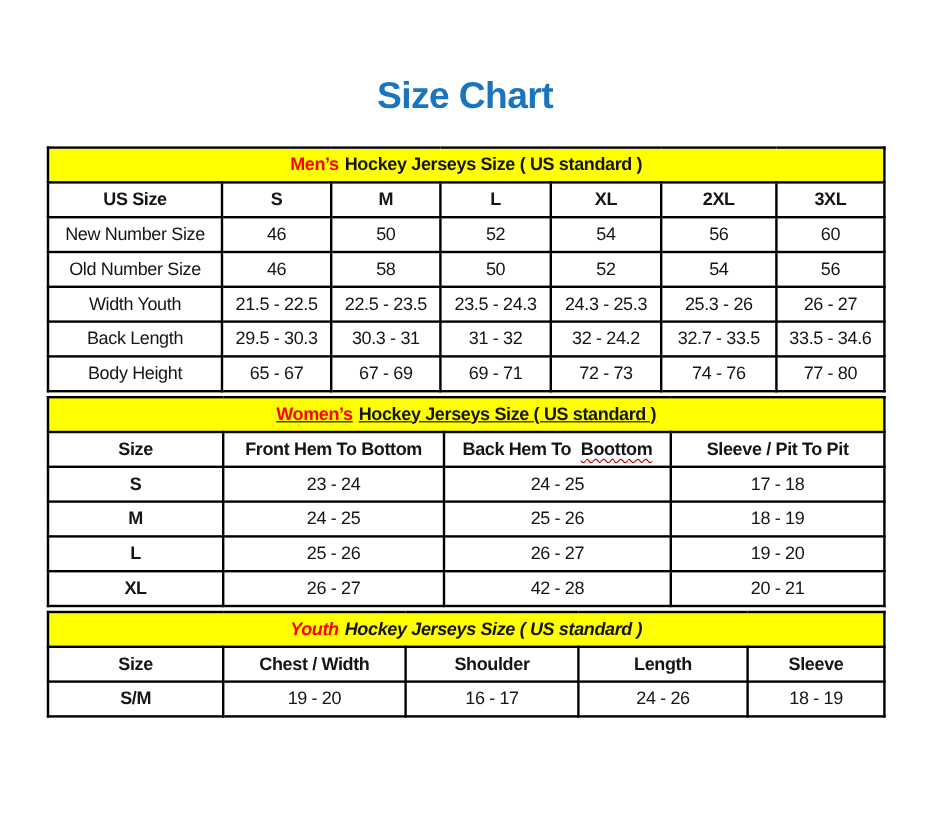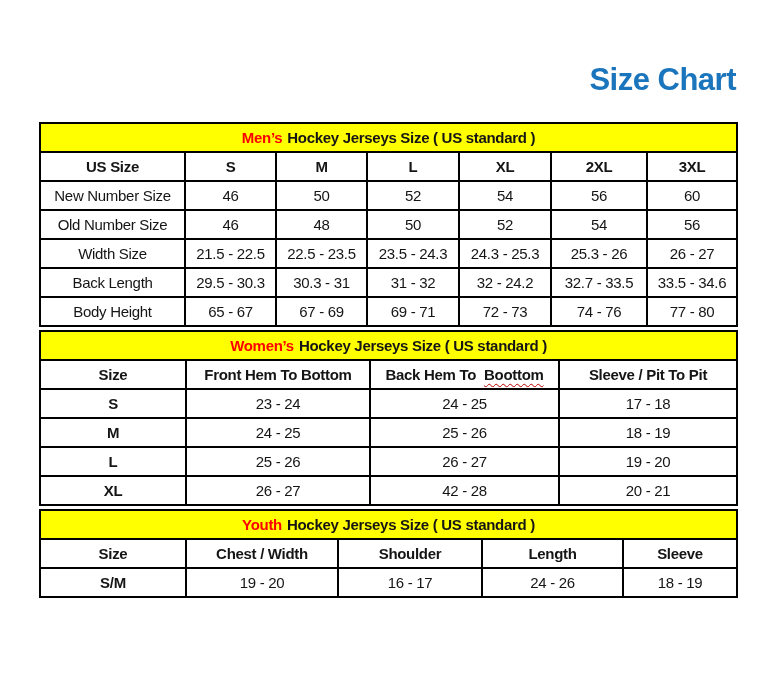--- a/index.html
+++ b/index.html
@@ -12,21 +12,21 @@
     height: 692px;
     font-family: "Liberation Sans", sans-serif;
     color: #151515;
     overflow: hidden;
   }
   .page { padding-top: 62px; }
 
   .title {
     width: 697px;
     margin: 0 0 24px 39px;
-    text-align: right;
+    text-align: center;
     color: #1B75BC;
     font-size: 31px;
     font-weight: bold;
     letter-spacing: -0.5px;
   }
 
   table.size-table {
     border-collapse: collapse;
     table-layout: fixed;
     width: 697px;
@@ -46,22 +46,22 @@
     white-space: nowrap;
   }
 
   td.banner {
     background: #FFFF00;
     font-weight: bold;
     font-size: 17px;
     letter-spacing: -0.2px;
   }
   td.banner-tall   { height: 33px; }
-  td.banner-mid    { height: 29px; }
-  td.banner-short  { height: 23px; }
+  td.banner-mid    { height: 29px; text-decoration: underline; }
+  td.banner-short  { height: 23px; font-style: italic; }
   .hl { color: #FF0000; margin-right: 5px; }
 
   td.hd  { font-weight: bold; }
   td.lblb{ font-weight: bold; }
 
   .typo {
     margin-left: 8px;
     text-decoration-line: underline;
     text-decoration-style: wavy;
     text-decoration-color: #C00000;
@@ -117,28 +117,28 @@
         <td>46</td>
         <td>50</td>
         <td>52</td>
         <td>54</td>
         <td>56</td>
         <td>60</td>
       </tr>
       <tr>
         <td>Old Number Size</td>
         <td>46</td>
-        <td>48</td>
+        <td>58</td>
         <td>50</td>
         <td>52</td>
         <td>54</td>
         <td>56</td>
       </tr>
       <tr>
-        <td>Width Size</td>
+        <td>Width Youth</td>
         <td>21.5 - 22.5</td>
         <td>22.5 - 23.5</td>
         <td>23.5 - 24.3</td>
         <td>24.3 - 25.3</td>
         <td>25.3 - 26</td>
         <td>26 - 27</td>
       </tr>
       <tr>
         <td>Back Length</td>
         <td>29.5 - 30.3</td>

